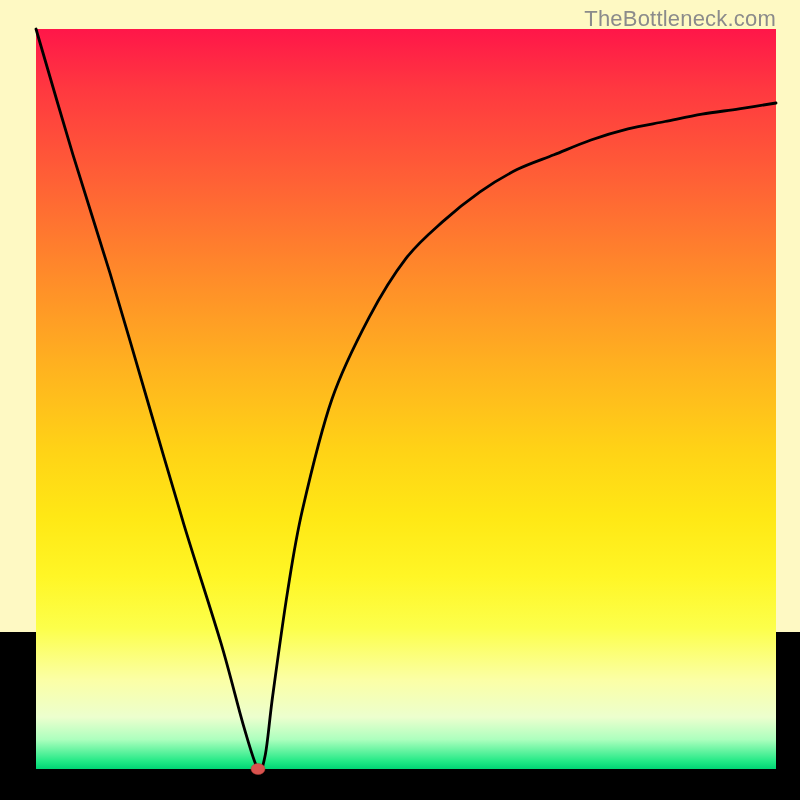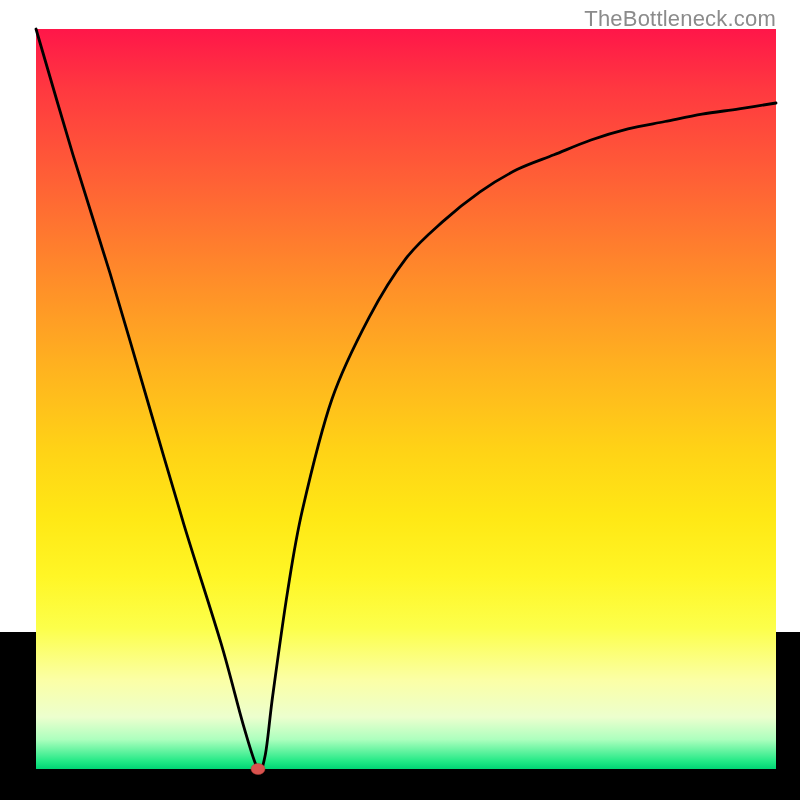--- a/index.html
+++ b/index.html
@@ -8,21 +8,21 @@
     width: 800px;
     height: 800px;
     background: #000;
     overflow: hidden;
     font-family: Arial, Helvetica, sans-serif;
   }
   .outer {
     position: relative;
     width: 800px;
     height: 632px;
-    background: #ffffff;
+    background: #fef9c3;
   }
   .plot-area {
     position: absolute;
     left: 36px;
     top: 29px;
     width: 740px;
     height: 740px;
     
     background: linear-gradient(
       to bottom,

